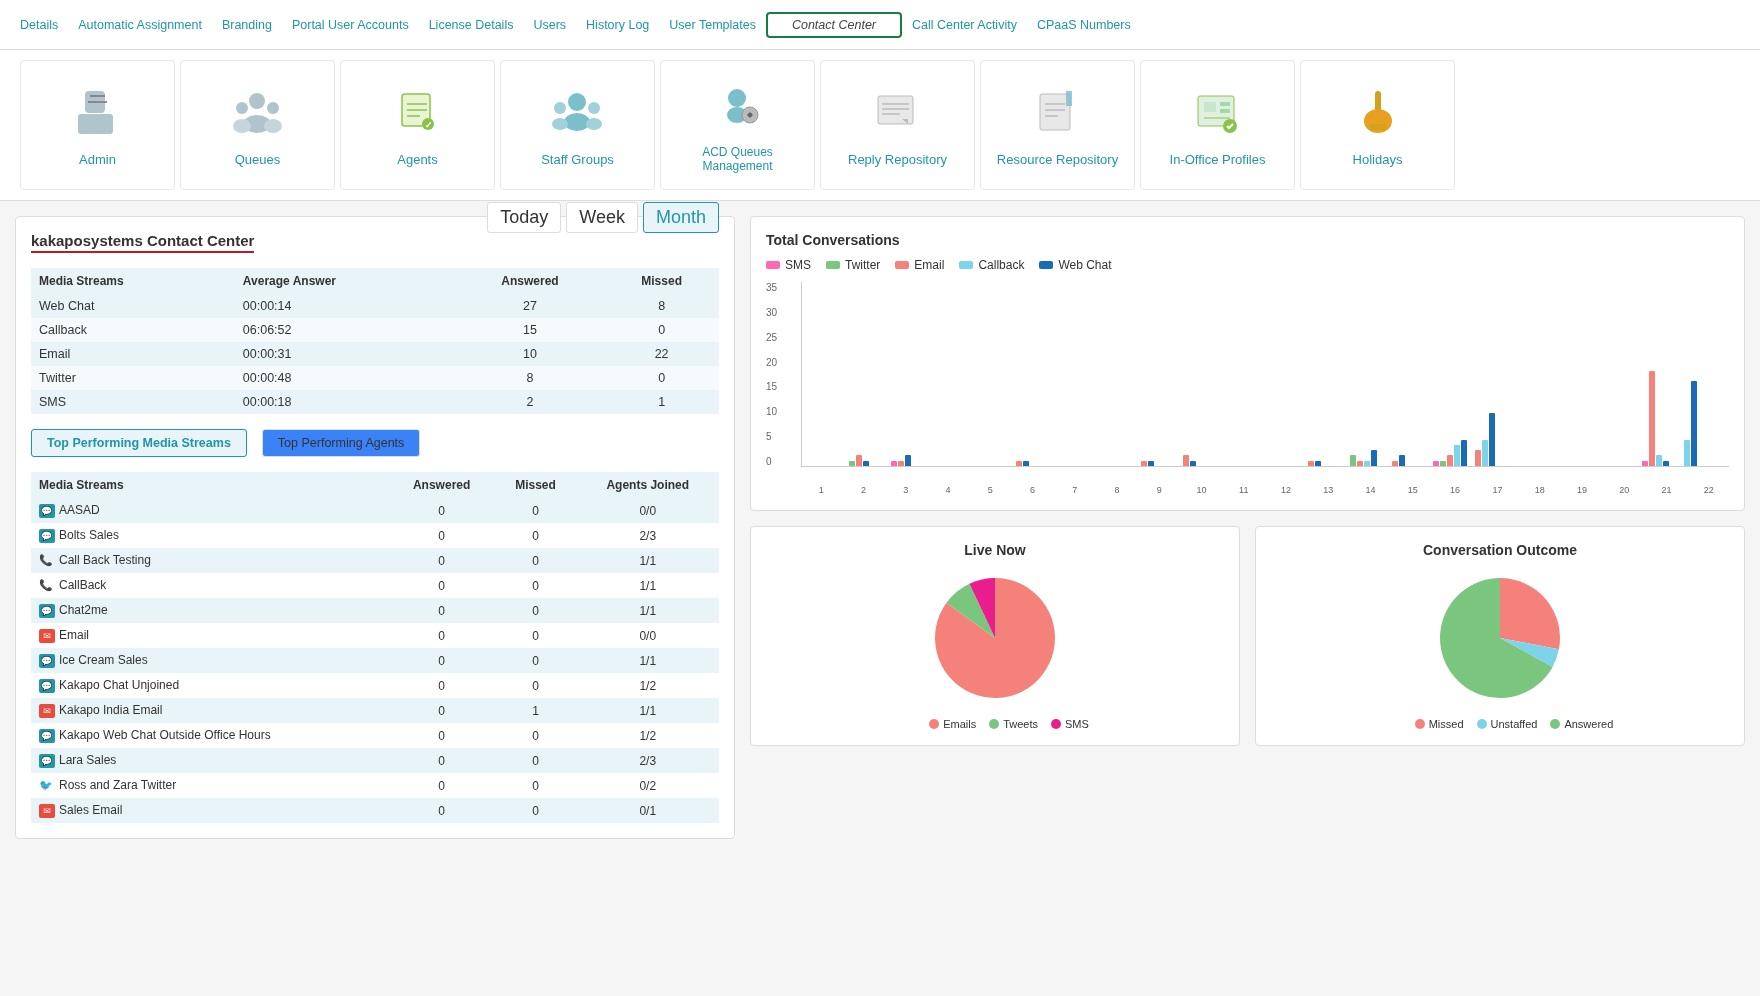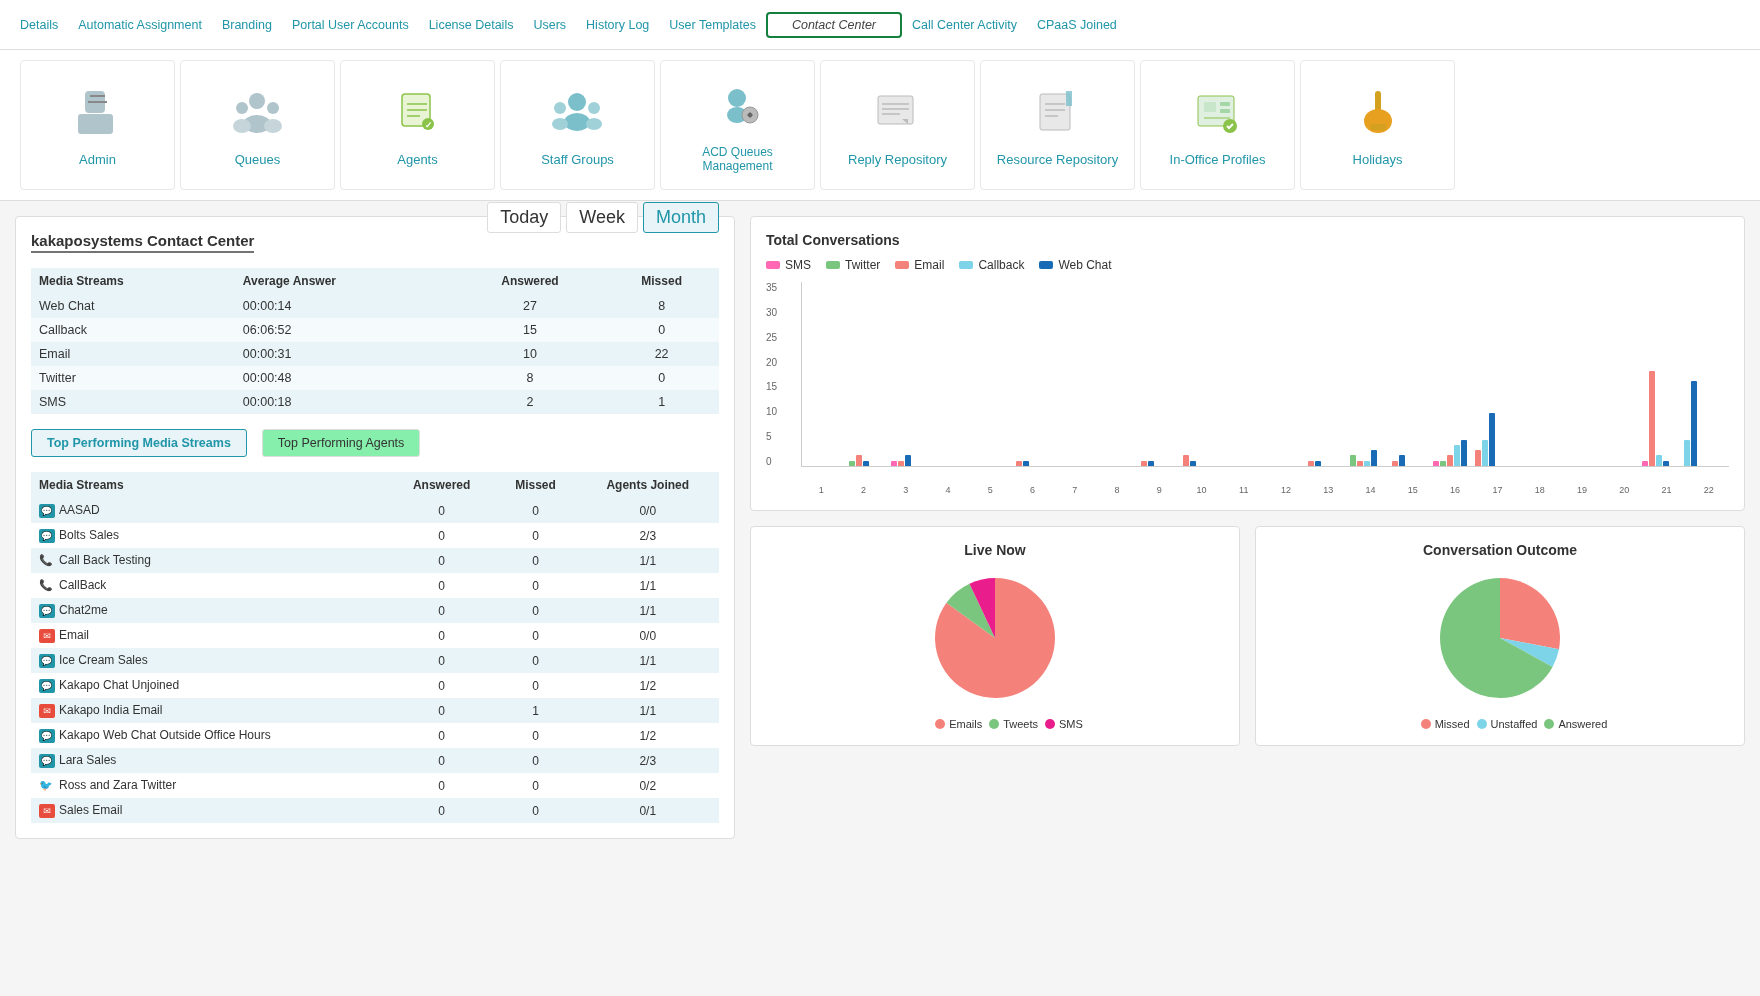--- a/index.html
+++ b/index.html
@@ -18,39 +18,39 @@
 
     
     .main { display: flex; padding: 15px; gap: 15px; }
     .left-panel { flex: 0 0 720px; }
     .right-panel { flex: 1; display: flex; flex-direction: column; gap: 15px; }
 
     
     .card { background: #fff; border: 1px solid #ddd; border-radius: 4px; padding: 15px; }
 
     
-    .cc-title { font-size: 15px; font-weight: bold; margin-bottom: 15px; border-bottom: 2px solid #737373; display: inline-block; padding-bottom: 2px; }
+    .cc-title { font-size: 15px; font-weight: bold; margin-bottom: 15px; border-bottom: 2px solid #b91c1c; display: inline-block; padding-bottom: 2px; }
 
     
     .date-filter { display: flex; gap: 5px; float: right; margin-top: -30px; }
     .date-btn { padding: 4px 12px; border: 1px solid #ddd; background: #fff; cursor: pointer; border-radius: 3px; font-size: 18px; color: #333; }
     .date-btn.active { background: #e8f4f8; color: #2196a8; border-color: #2196a8; }
 
     
     .stats-table { width: 100%; border-collapse: collapse; margin-bottom: 15px; }
     .stats-table th { text-align: left; padding: 6px 8px; font-weight: bold; font-size: 12px; }
     .stats-table td { padding: 5px 8px; font-size: 12.5px; }
     .stats-table tr:nth-child(odd) { background: #e8f4f8; }
     .stats-table tr:nth-child(even) { background: #f5fbfd; }
     .stats-table td:nth-child(3), .stats-table td:nth-child(4) { text-align: center; }
     .stats-table th:nth-child(3), .stats-table th:nth-child(4) { text-align: center; }
 
     
     .tab-bar { display: flex; gap: 15px; margin-bottom: 15px; }
-    .tab { padding: 6px 15px; border: 1px solid #ddd; border-radius: 3px; cursor: pointer; font-size: 12.5px; background: #86efac; color: #333; }
+    .tab { padding: 6px 15px; border: 1px solid #ddd; border-radius: 3px; cursor: pointer; font-size: 12.5px; background: #3b82f6; color: #333; }
     .tab.active { background: #e8f4f8; color: #2196a8; border-color: #2196a8; font-weight: bold; }
 
     
     .ms-table { width: 100%; border-collapse: collapse; }
     .ms-table th { text-align: left; padding: 6px 8px; font-weight: bold; font-size: 12px; }
     .ms-table th:nth-child(2), .ms-table th:nth-child(3), .ms-table th:nth-child(4) { text-align: center; }
     .ms-table td { padding: 5px 8px; font-size: 12px; }
     .ms-table td:nth-child(2), .ms-table td:nth-child(3), .ms-table td:nth-child(4) { text-align: center; }
     .ms-table tr:nth-child(odd) { background: #e8f4f8; }
     .ms-table tr:nth-child(even) { background: #fff; }
@@ -67,41 +67,41 @@
     .bar-chart-bars { display: flex; align-items: flex-end; height: 185px; gap: 2px; border-left: 1px solid #ccc; border-bottom: 1px solid #ccc; padding: 0 5px; }
     .bar-group { display: flex; align-items: flex-end; gap: 1px; flex: 1; }
     .bar { width: 6px; border-radius: 1px 1px 0 0; }
     .bar-chart-x-labels { display: flex; padding-left: 5px; gap: 2px; margin-top: 3px; }
     .bar-x-label { flex: 1; text-align: center; font-size: 9px; color: #666; }
 
     
     .pie-charts-row { display: flex; gap: 15px; }
     .pie-chart-card { flex: 1; background: #fff; border: 1px solid #ddd; border-radius: 4px; padding: 15px; display: flex; flex-direction: column; align-items: center; }
     .pie-wrapper { display: flex; align-items: center; gap: 15px; }
-    .pie-legend { font-size: 11px; display: flex; flex-direction: row; gap: 7px; flex-wrap: wrap; justify-content: center; margin-top: 10px; margin-left: 28px; }
+    .pie-legend { font-size: 11px; display: flex; flex-direction: row; gap: 13px; flex-wrap: wrap; justify-content: center; margin-top: 10px; margin-left: 28px; }
     .pie-legend-item { display: flex; align-items: center; gap: 4px; }
     .pie-dot { width: 10px; height: 10px; border-radius: 50%; }
 
     .clearfix::after { content: ''; display: table; clear: both; }
   </style>
 </head>
 <body>
 
 <nav class="top-nav">
   <a>Details</a>
   <a>Automatic Assignment</a>
   <a>Branding</a>
   <a>Portal User Accounts</a>
   <a>License Details</a>
   <a>Users</a>
   <a>History Log</a>
   <a>User Templates</a>
   <a class="active">Contact Center</a>
   <a>Call Center Activity</a>
-  <a>CPaaS Joined</a>
+  <a>CPaaS Numbers</a>
 </nav>
 
 <div class="icon-grid">
 
   <div class="icon-card">
     <div class="icon-img">
       <svg width="55" height="55" viewBox="0 0 55 55">
         <rect x="15" y="5" width="20" height="22" rx="4" fill="#b0c4cc"></rect>
         <rect x="8" y="28" width="35" height="20" rx="3" fill="#b0c4cc"></rect>
         <line x1="20" y1="10" x2="35" y2="10" stroke="#888" stroke-width="2"></line>

